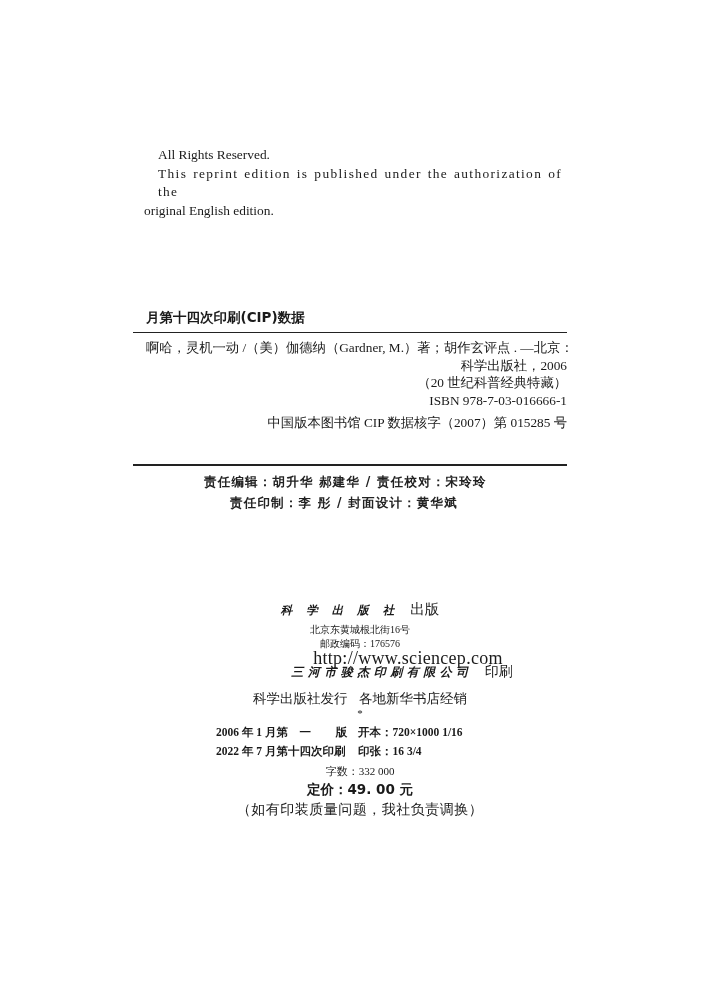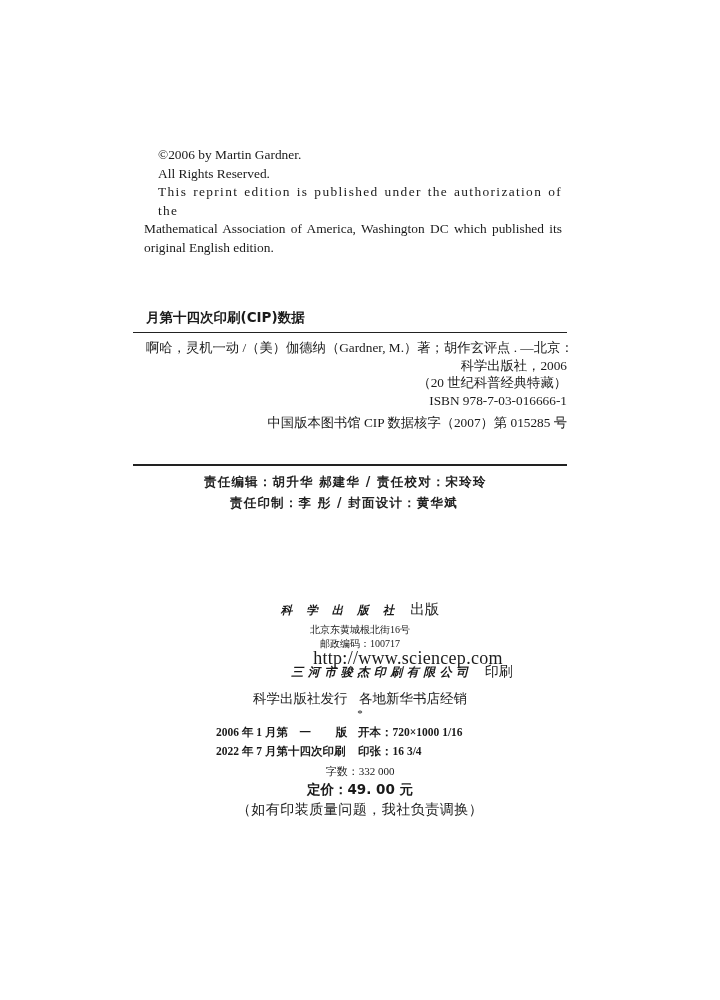--- a/index.html
+++ b/index.html
@@ -137,24 +137,22 @@
       font-family: "DejaVu Sans", "Liberation Sans", sans-serif;
       font-weight: bold;
       font-size: 13.5px;
     }
     .notice { top: 801px; font-size: 14px; letter-spacing: 0.5px; }
   </style>
 </head>
 <body>
 
 <div class="copyright">
-  <span class="indent">©2006 by Martin Gardner.</span>
   <span class="indent">All Rights Reserved.</span>
   <span class="justify">This reprint edition is published under the authorization of the</span>
-  <span class="justify2">Mathematical Association of America, Washington DC which published its</span>
   <span class="plain">original English edition.</span>
 </div>
 
 <div class="abs cip-title">月第十四次印刷(CIP)数据</div>
 <div class="rule top"></div>
 
 <div class="cip-body">
   <span class="line ind">啊哈，灵机一动 /（美）伽德纳（Gardner, M.）著；胡作玄评点 . —北京：</span>
   <span class="line">科学出版社，2006</span>
   <span class="line ind">（20 世纪科普经典特藏）</span>
@@ -164,21 +162,21 @@
 
 <div class="rule bottom"></div>
 
 <div class="abs staff staff-1">责任编辑：胡升华  郝建华 / 责任校对：宋玲玲</div>
 <div class="abs staff staff-2">责任印制：李  彤 / 封面设计：黄华斌</div>
 
 <div class="center pub-line">
   <span class="pub-name">科学出版社</span><span class="pub-suffix">出版</span>
 </div>
 <div class="center addr">北京东黄城根北街16号</div>
-<div class="center postcode">邮政编码：100717</div>
+<div class="center postcode">邮政编码：176576</div>
 <div class="center url">http://www.sciencep.com</div>
 <div class="center printer-line">
   <span class="printer-name">三河市骏杰印刷有限公司</span><span>印刷</span>
 </div>
 <div class="center distrib">科学出版社发行  各地新华书店经销</div>
 <div class="center star">*</div>
 
 <div class="abs pubinfo ed-1">
   <span>2006 年 1 月第</span>&nbsp;&nbsp;&nbsp;&nbsp;<span class="spread">一 版</span>
 </div>

